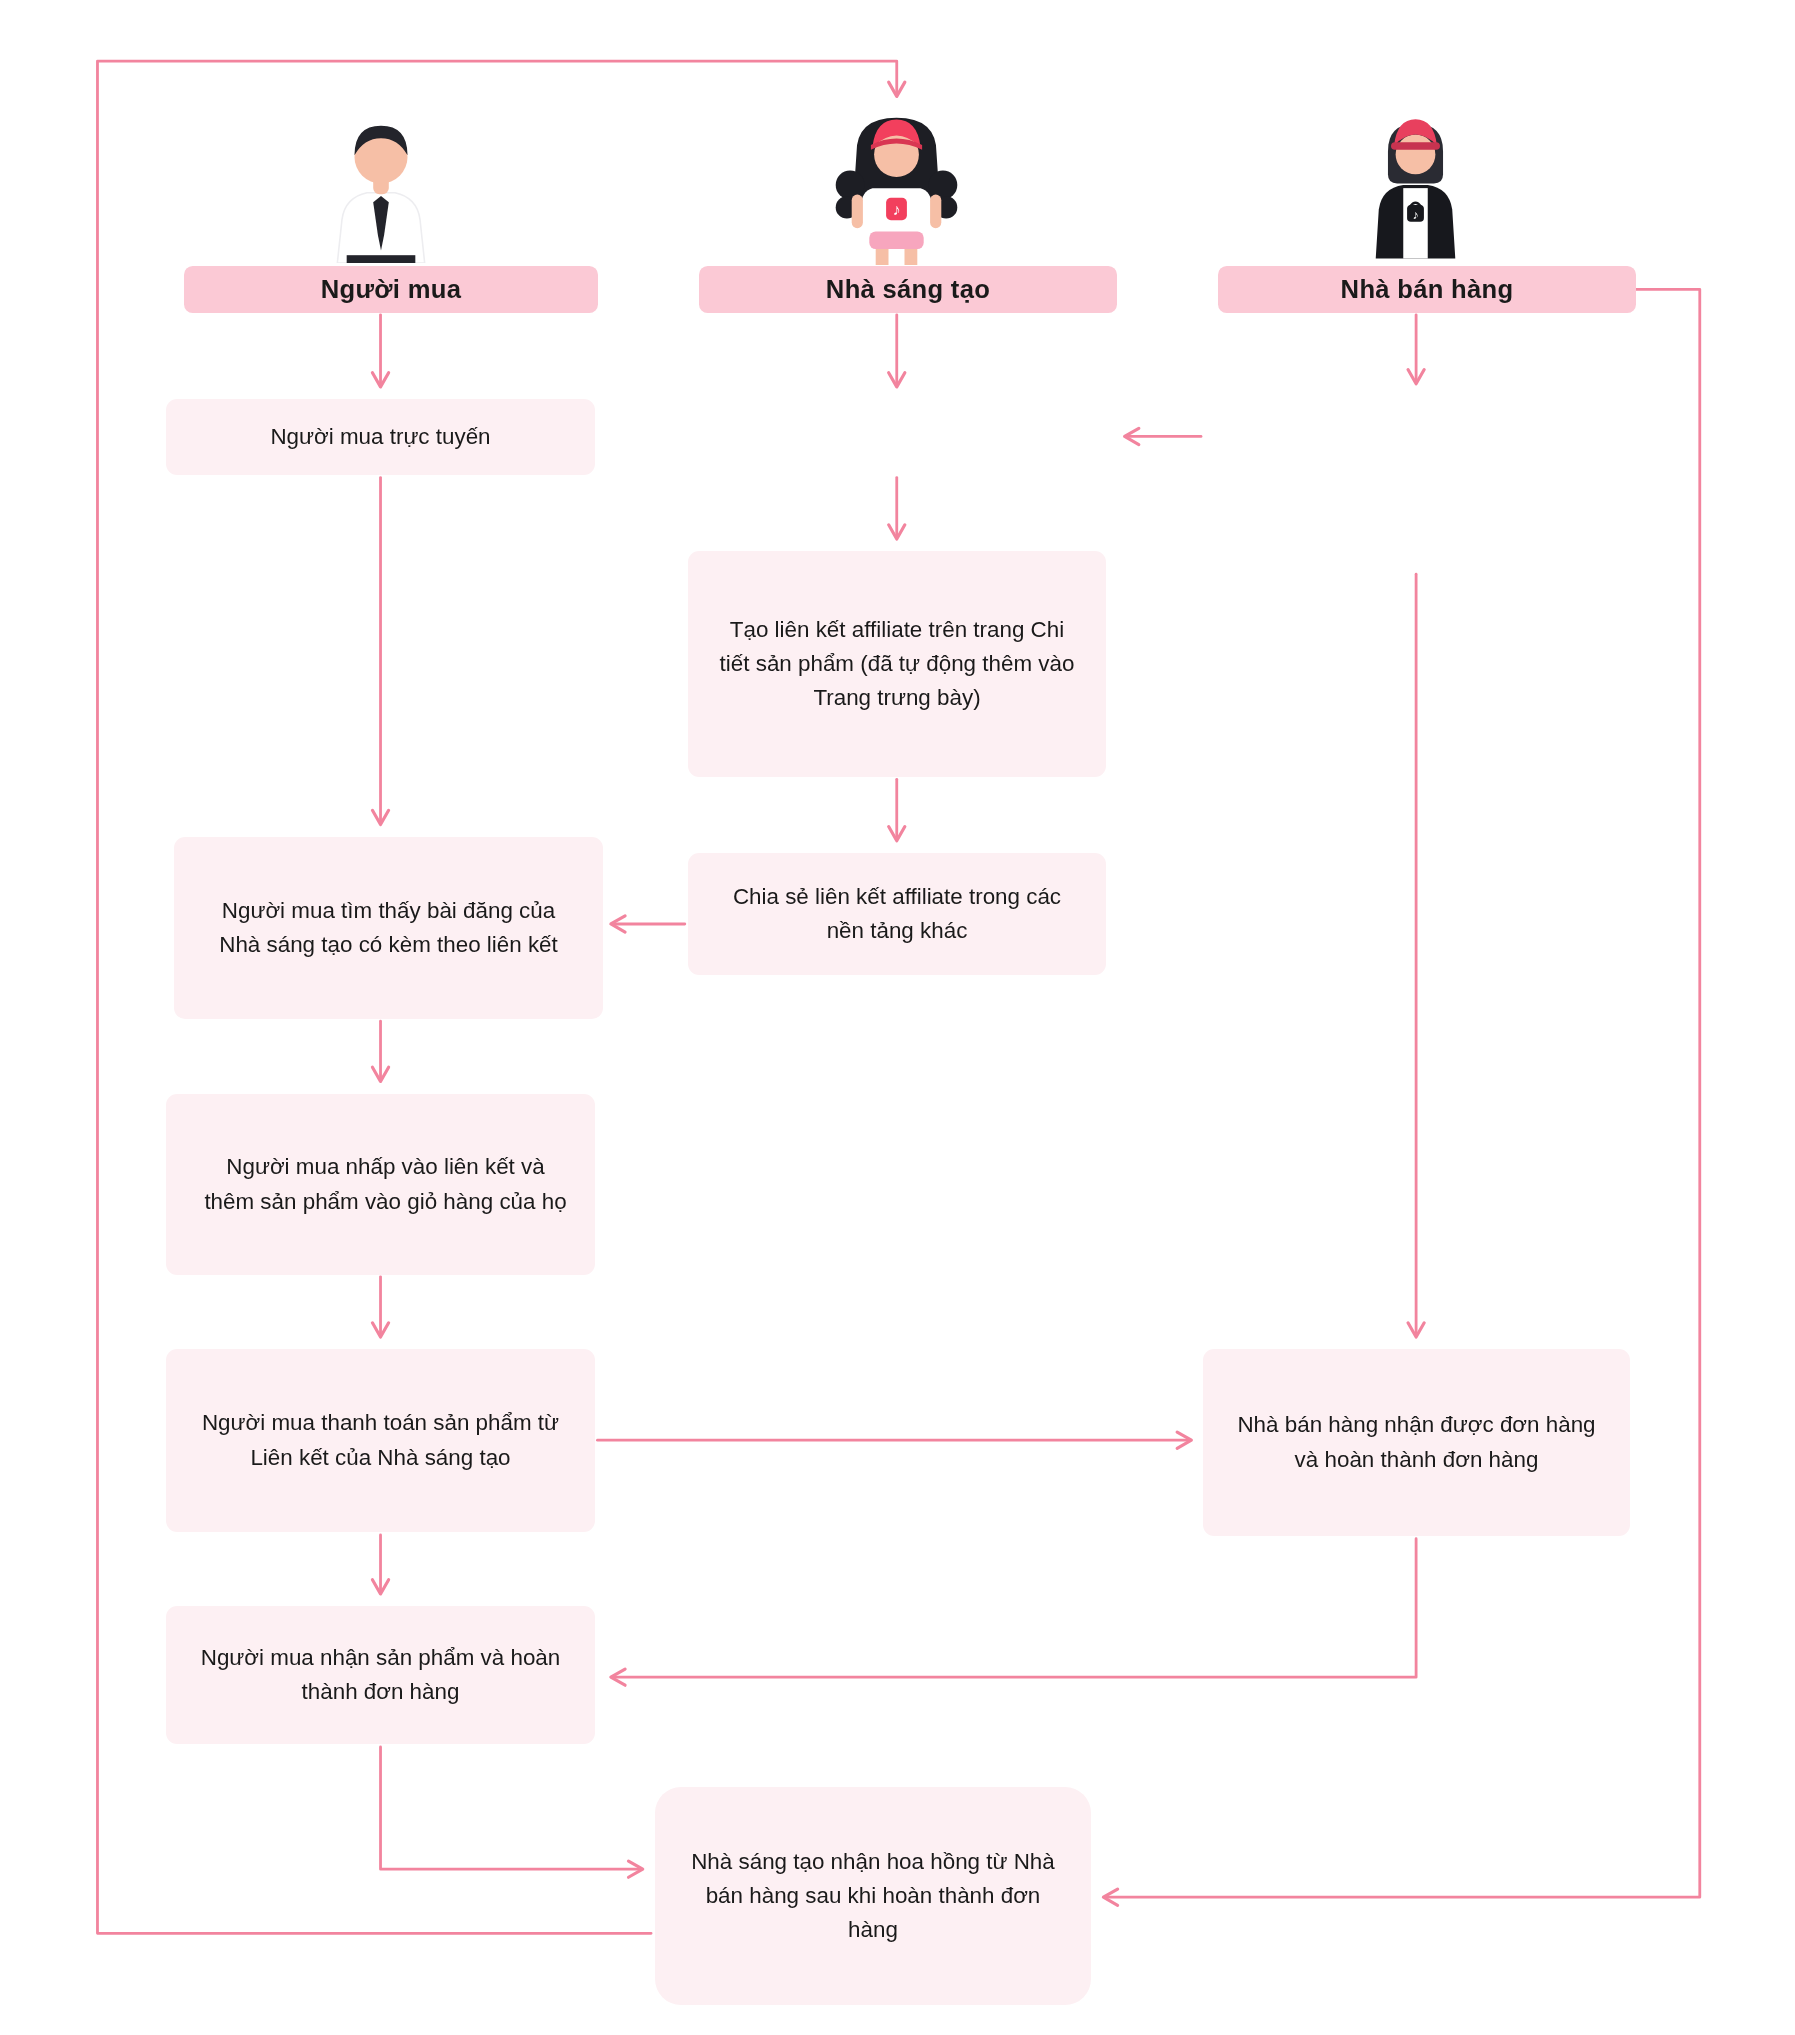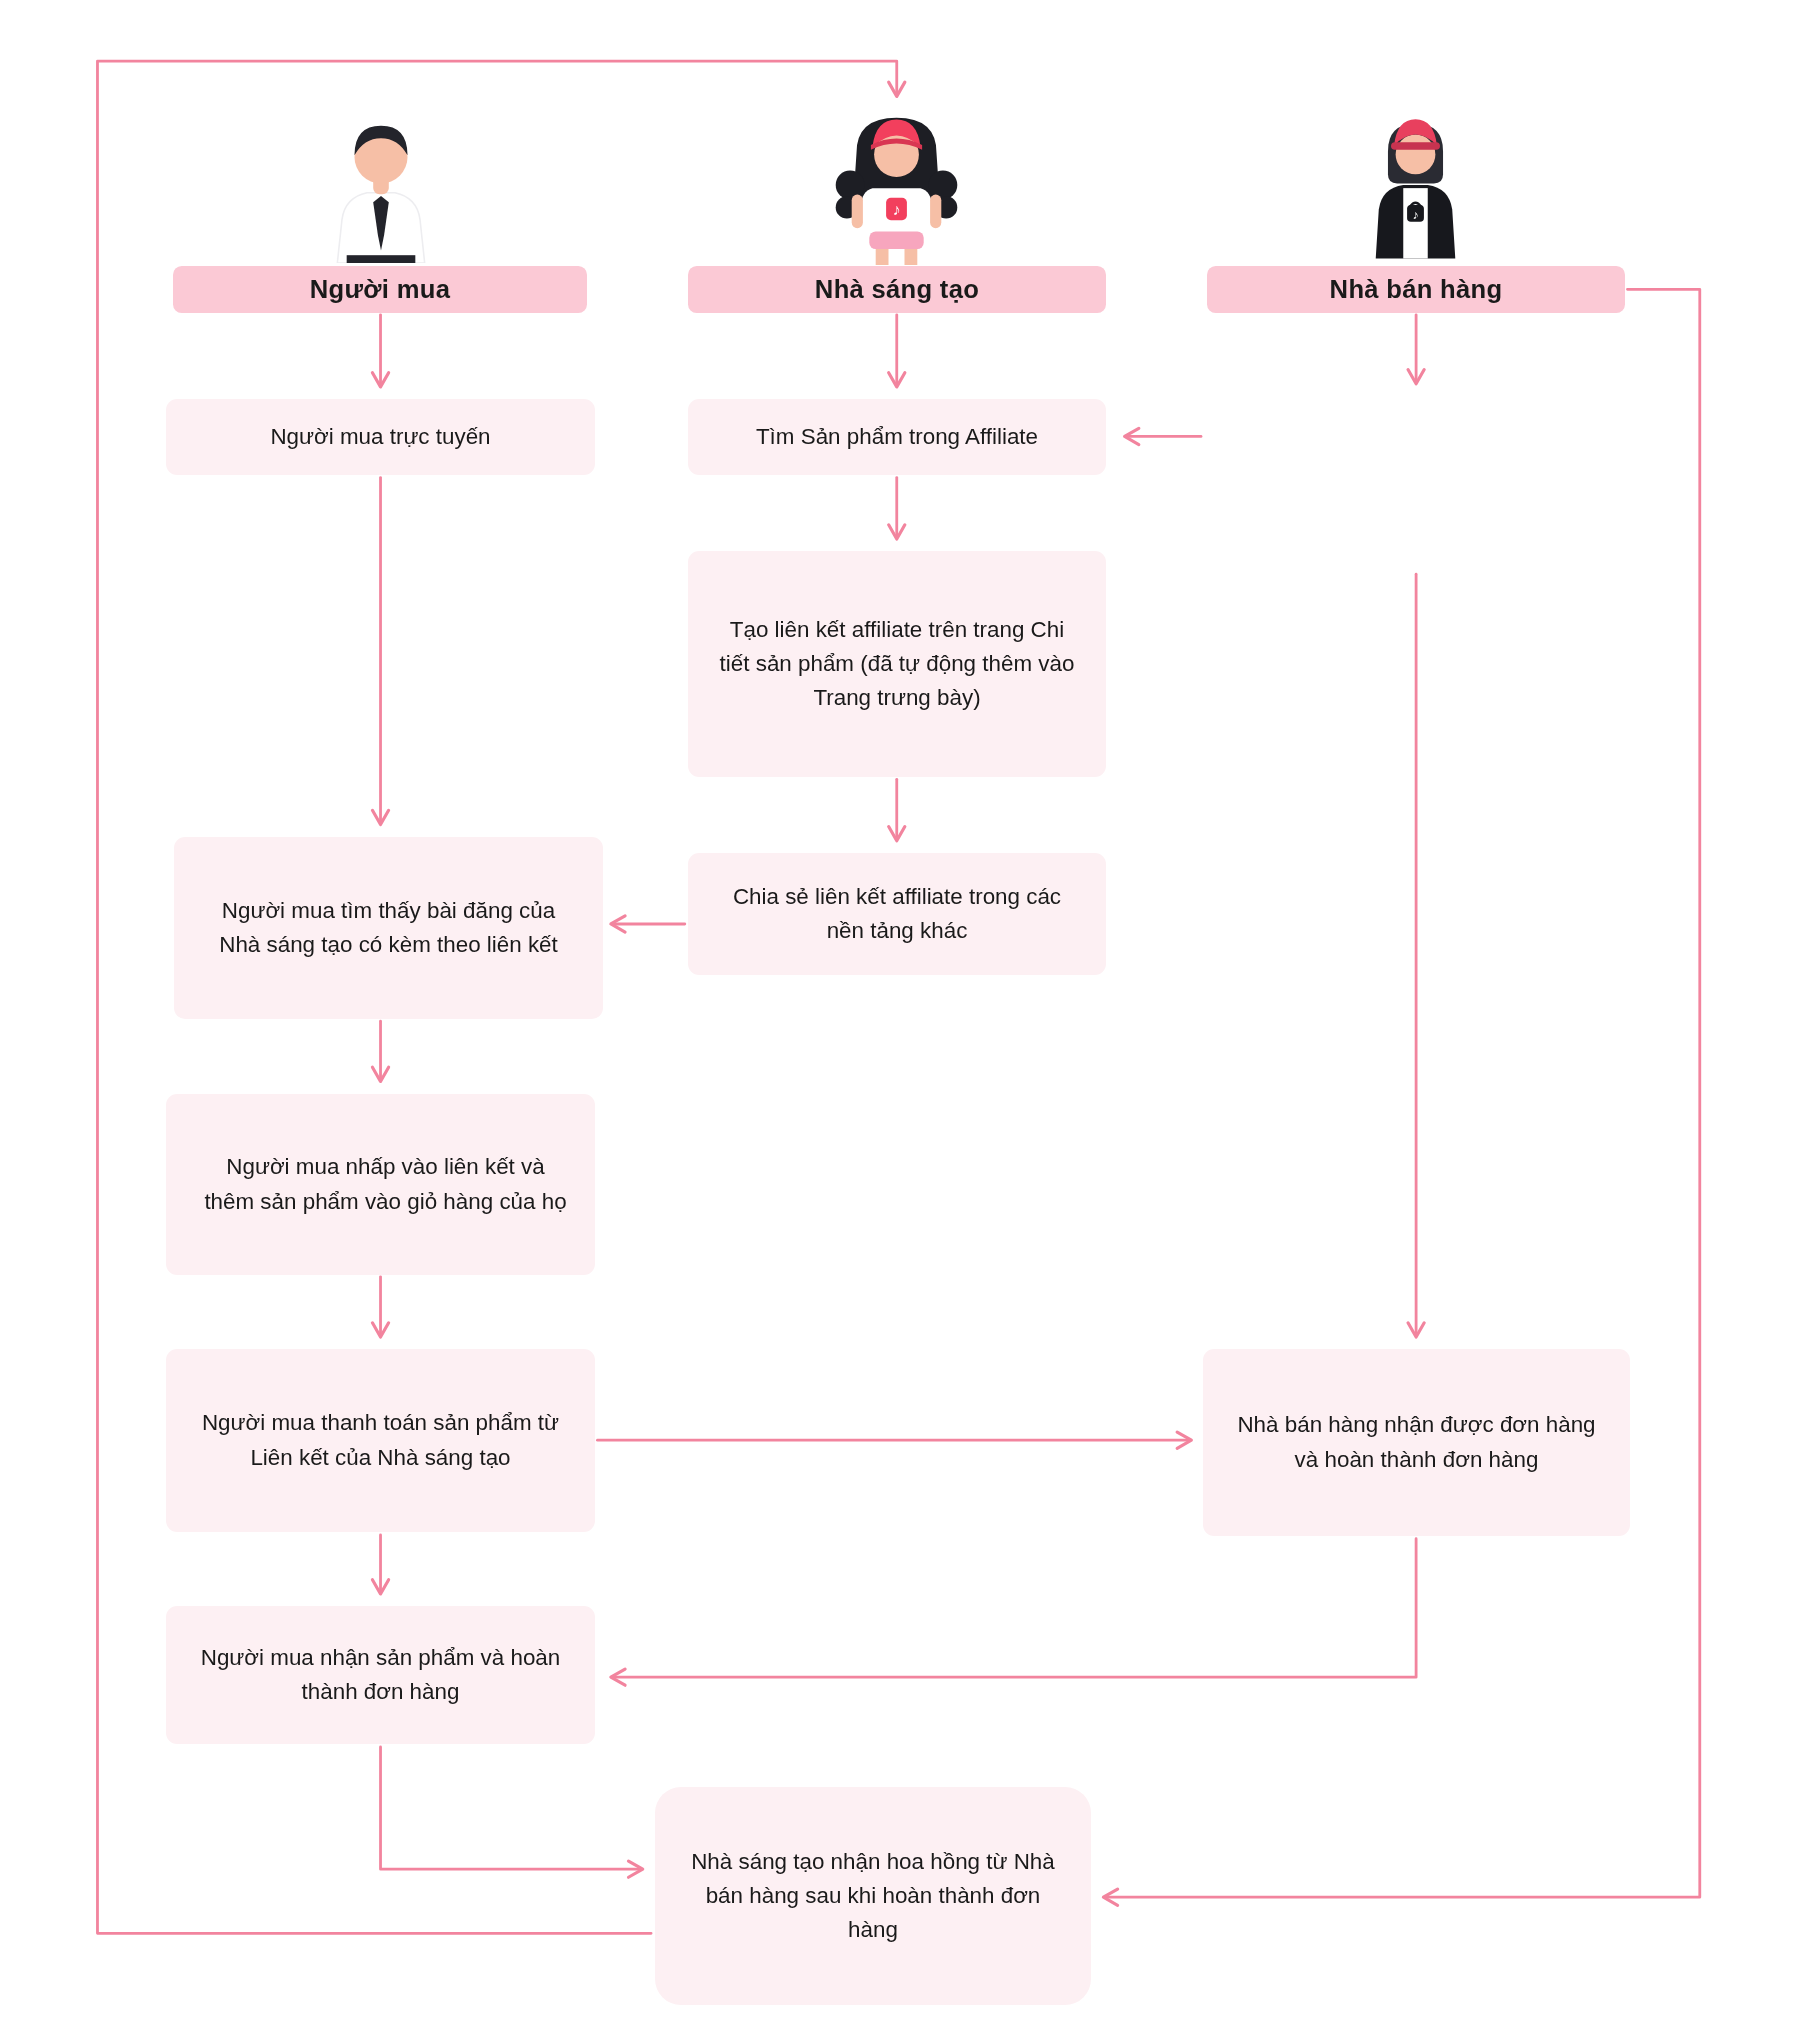--- a/index.html
+++ b/index.html
@@ -23,20 +23,21 @@
   .pill {
     position: absolute;
     background: var(--header-bg, #FBC9D5);
     border-radius: 8.7px;
     display: flex;
     align-items: center;
     justify-content: center;
     font-weight: bold;
     font-size: 25.6px;
     letter-spacing: 0.3px;
+    margin-left: 11px;
   }
   .node {
     position: absolute;
     background: var(--node-bg, #FDF0F3);
     border-radius: 11.2px;
     display: flex;
     align-items: center;
     justify-content: center;
     text-align: center;
     font-size: 22.4px;
@@ -125,21 +126,20 @@
   <div class="pill" style="left:173px; top:266px; width:414px; height:47px;">Người mua</div>
   <div class="pill" style="left:688px; top:266px; width:418px; height:47px;">Nhà sáng tạo</div>
   <div class="pill" style="left:1207px; top:266px; width:418px; height:47px;">Nhà bán hàng</div>
 
   <div class="node" style="left:166px; top:399px; width:429px; height:76px;">Người mua trực tuyến</div>
   <div class="node" style="left:166px; top:837px; width:429px; height:182px;margin-left:8px;">Người mua tìm thấy bài đăng của Nhà sáng tạo có kèm theo liên kết</div>
   <div class="node" style="left:166px; top:1094px; width:429px; height:181px;padding-left:36px;">Người mua nhấp vào liên kết và thêm sản phẩm vào giỏ hàng của họ</div>
   <div class="node" style="left:166px; top:1349px; width:429px; height:183px;">Người mua thanh toán sản phẩm từ Liên kết của Nhà sáng tạo</div>
   <div class="node" style="left:166px; top:1606px; width:429px; height:138px;">Người mua nhận sản phẩm và hoàn thành đơn hàng</div>
 
-  <div class="node" style="left:688px; top:399px; width:418px; height:76px;">Tìm Sản phẩm trong Affiliate</div>
   <div class="node" style="left:688px; top:551px; width:418px; height:226px;">Tạo liên kết affiliate trên trang Chi tiết sản phẩm (đã tự động thêm vào Trang trưng bày)</div>
   <div class="node" style="left:688px; top:853px; width:418px; height:122px;">Chia sẻ liên kết affiliate trong các nền tảng khác</div>
   <div class="node" style="left:655px; top:1787px; width:436px; height:218px;border-radius:26px;">Nhà sáng tạo nhận hoa hồng từ Nhà bán hàng sau khi hoàn thành đơn hàng</div>
 
   <div class="node" style="left:1203px; top:1349px; width:427px; height:187px;padding-left:26px;">Nhà bán hàng nhận được đơn hàng và hoàn thành đơn hàng</div>
 
 </div>
 
 
 </body></html>

